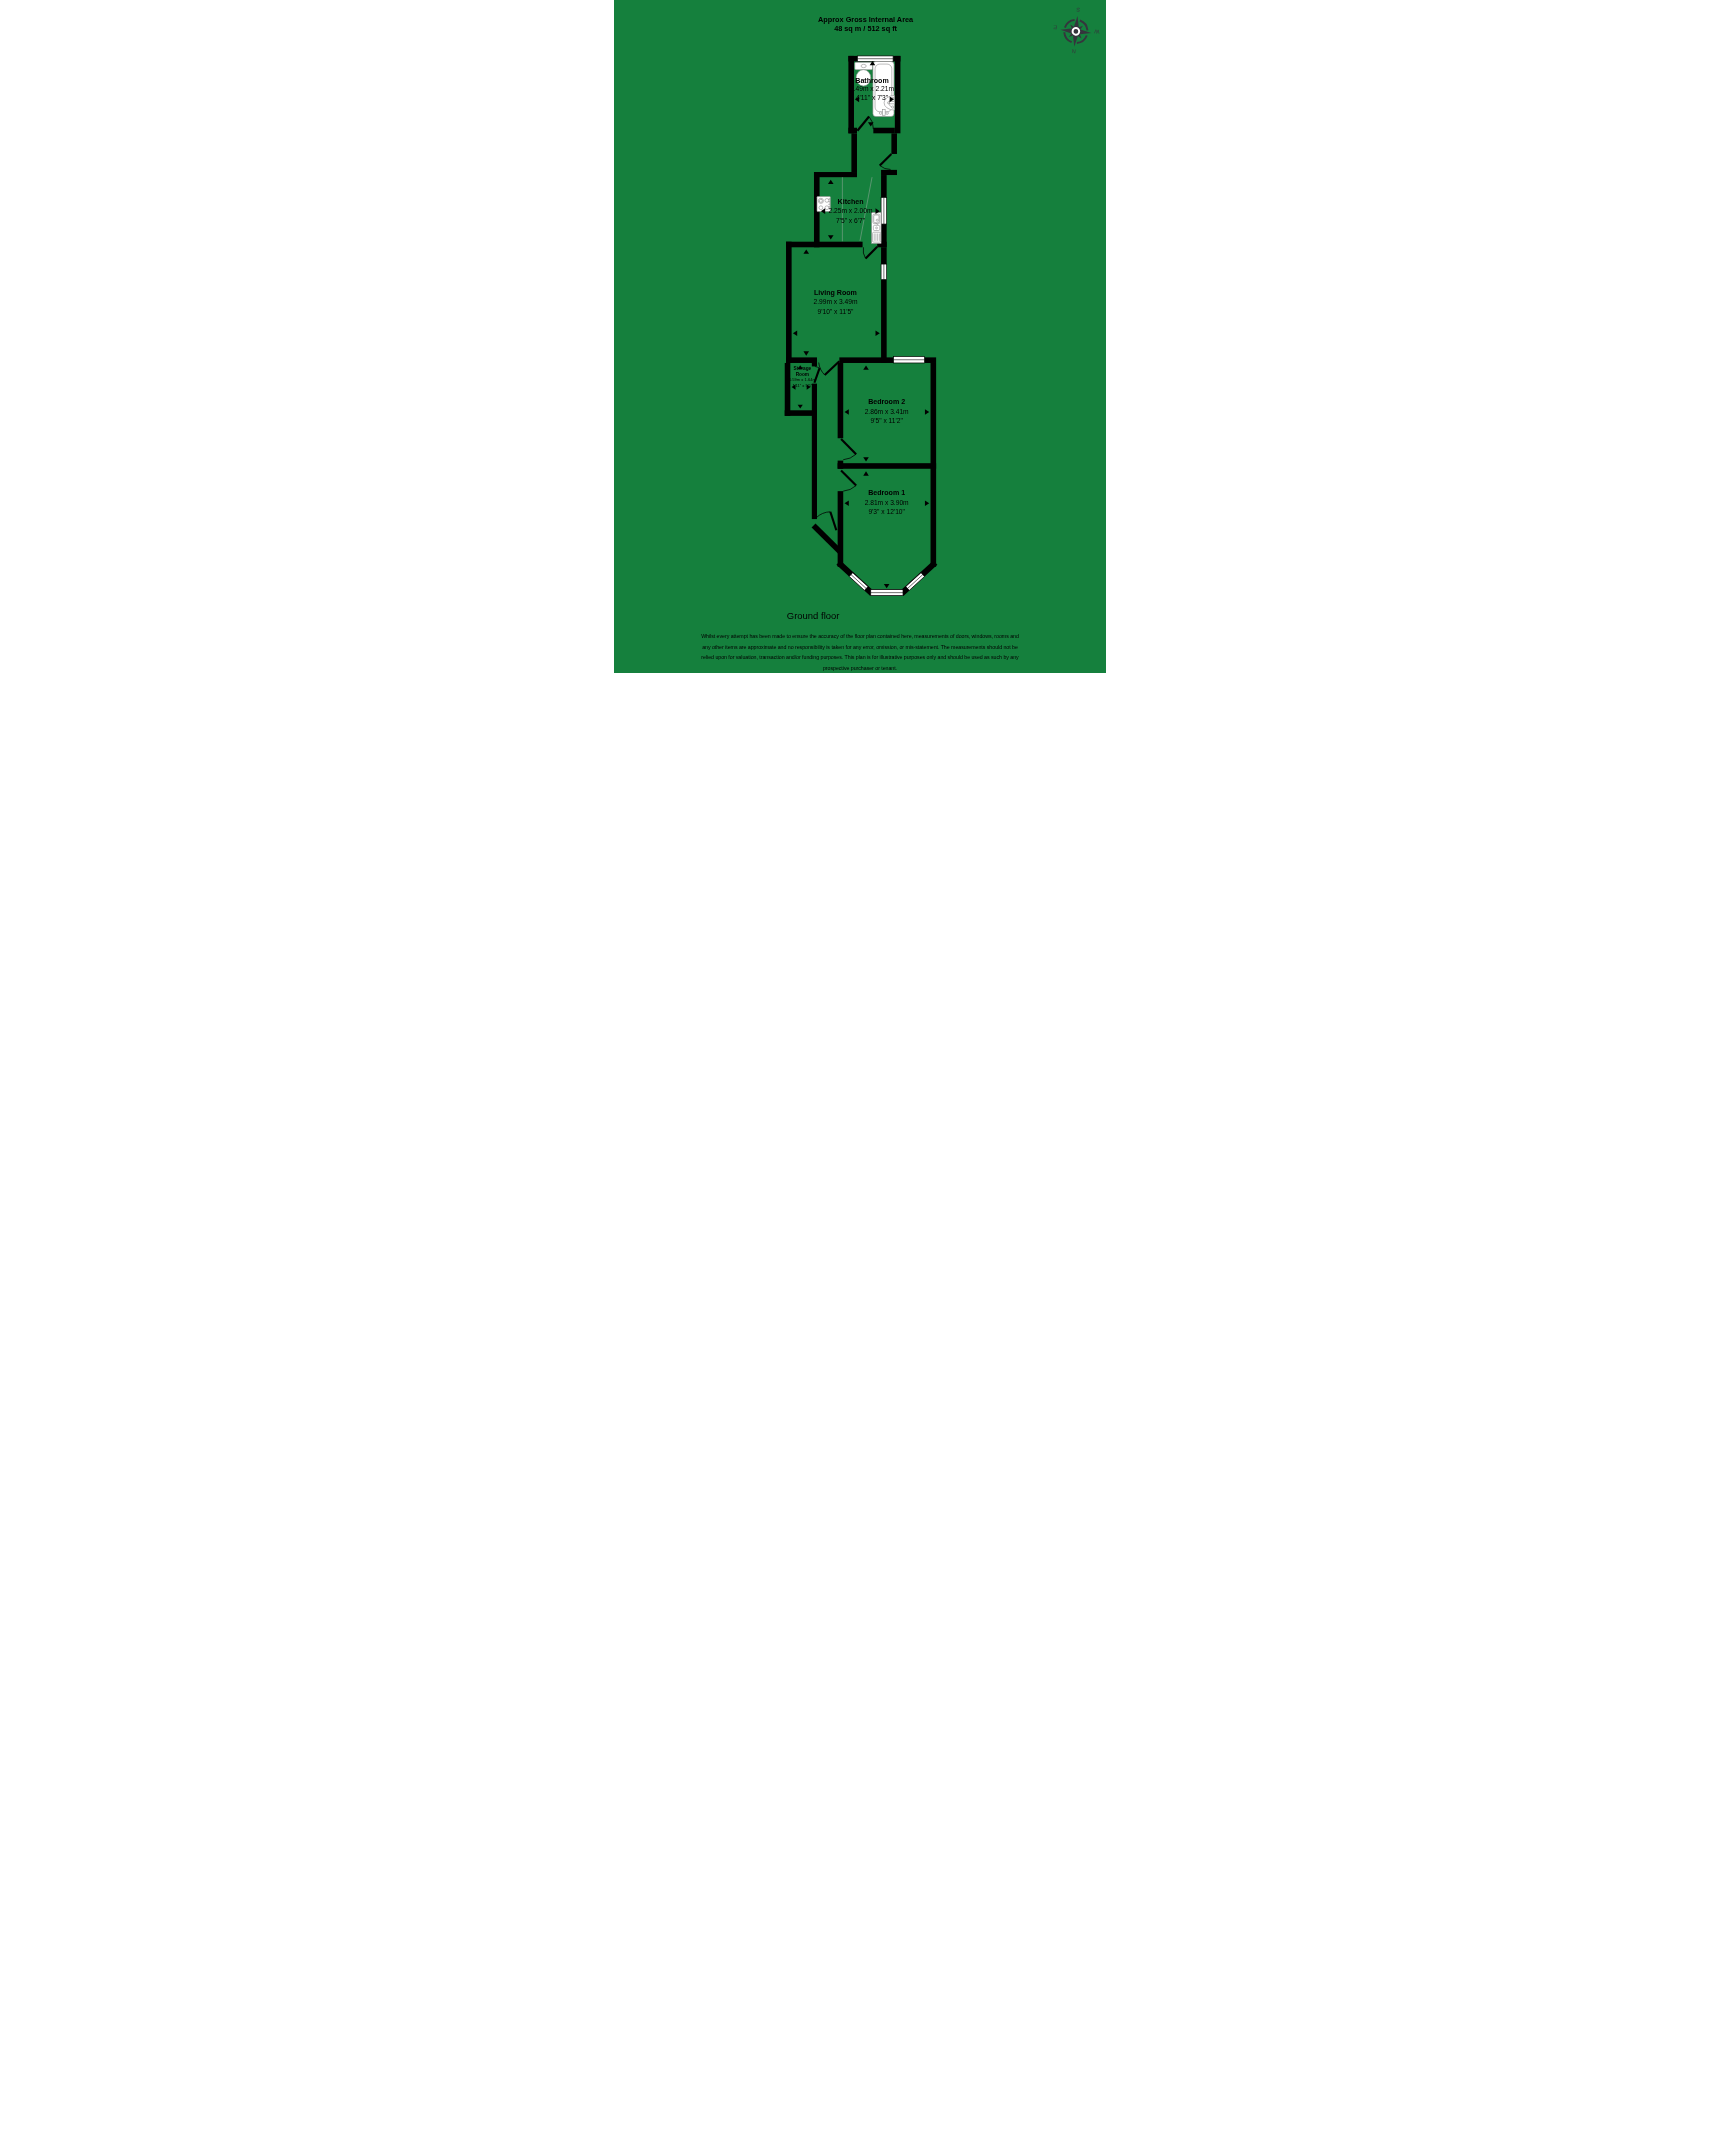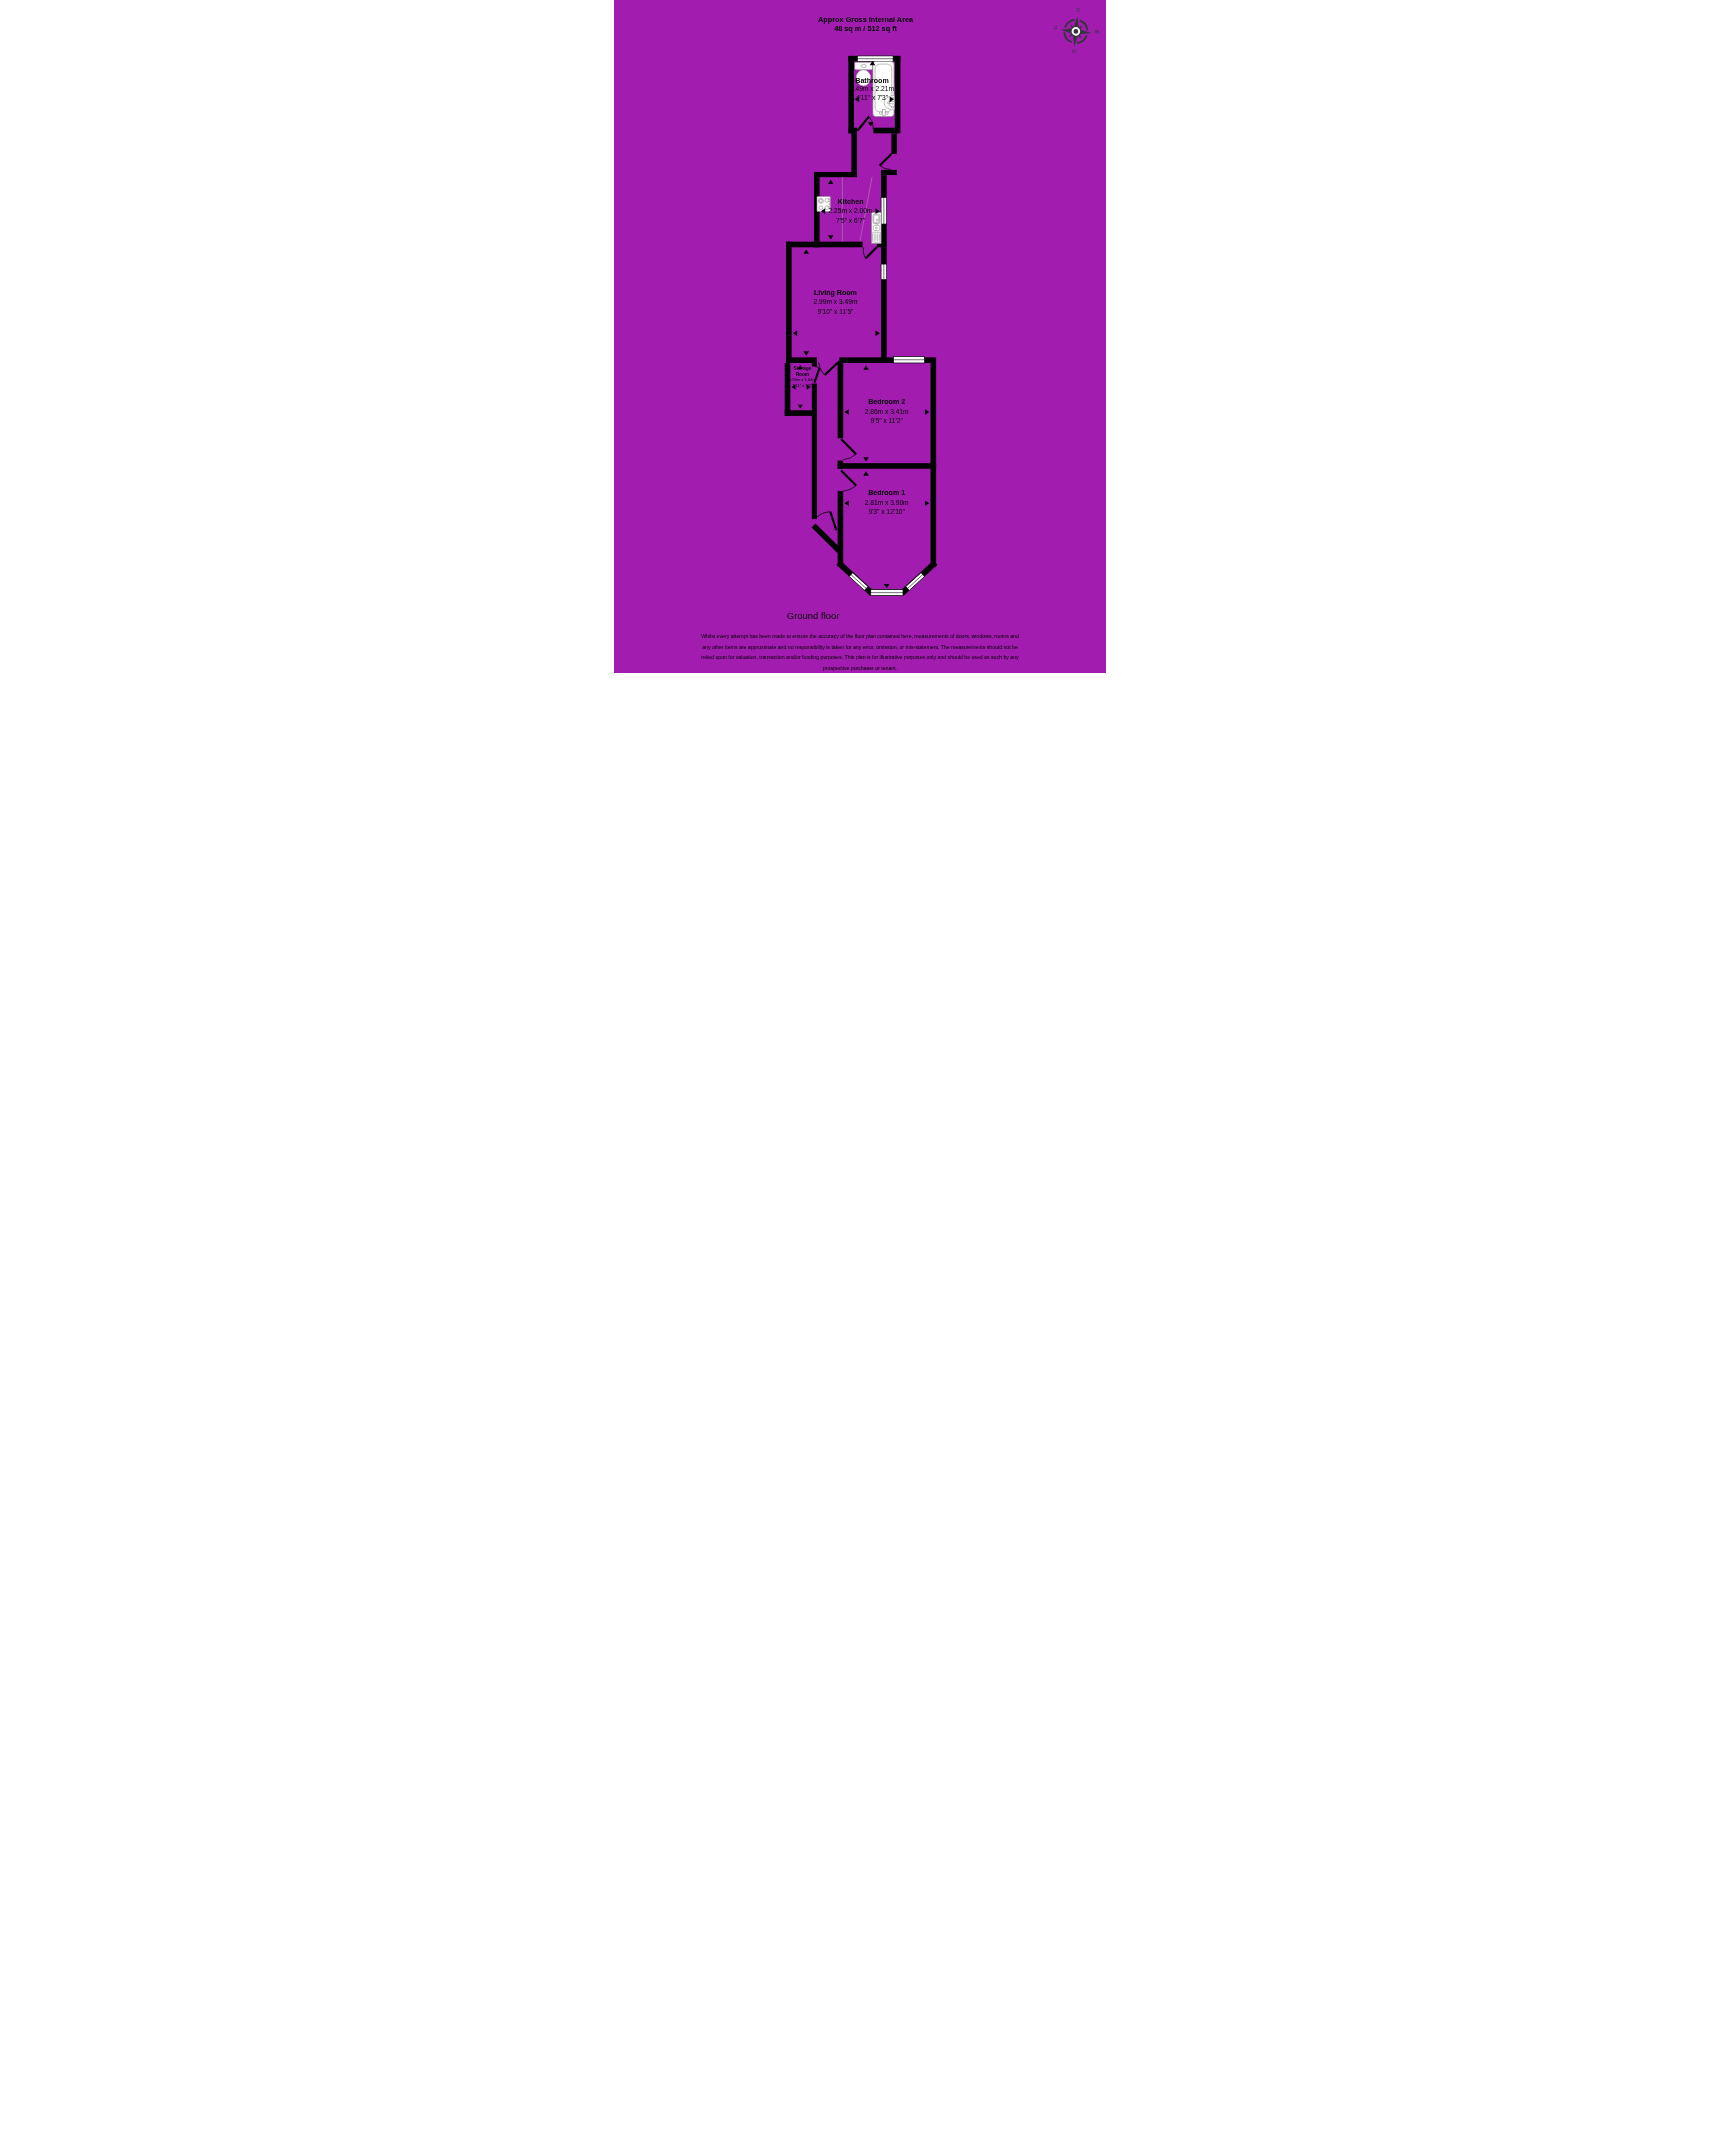--- a/index.html
+++ b/index.html
@@ -1,16 +1,16 @@
 <!DOCTYPE html>
 <html style="font-size:6.9px"><head>
 <meta charset="utf-8">
 <style>
   html,body{margin:0;padding:0;background:#ffffff;}
-  .page{width:100%;max-width:492px;margin:0 auto;background:#a21caf;}
+  .page{width:100%;max-width:492px;margin:0 auto;background:#15803d;}
   svg{display:block;width:100%;height:auto;}
   text{font-family:"Liberation Sans", sans-serif;fill:#000;}
   .title-line{font-size:17px;font-weight:700;text-anchor:middle;}
   .room-name{font-size:16.5px;font-weight:700;text-anchor:middle;}
   .room-dim{font-size:15.5px;font-weight:400;text-anchor:middle;}
   .room-name-sm{font-size:11px;font-weight:700;text-anchor:middle;}
   .room-dim-sm{font-size:9.5px;font-weight:400;text-anchor:middle;}
   .floor-label{font-size:22px;font-weight:400;text-anchor:middle;}
   .disclaimer-line{font-size:12.3px;font-weight:400;text-anchor:middle;letter-spacing:-0.1px;}
   .compass-letter{font-size:13px;font-weight:400;text-anchor:middle;fill:#35353d;}

